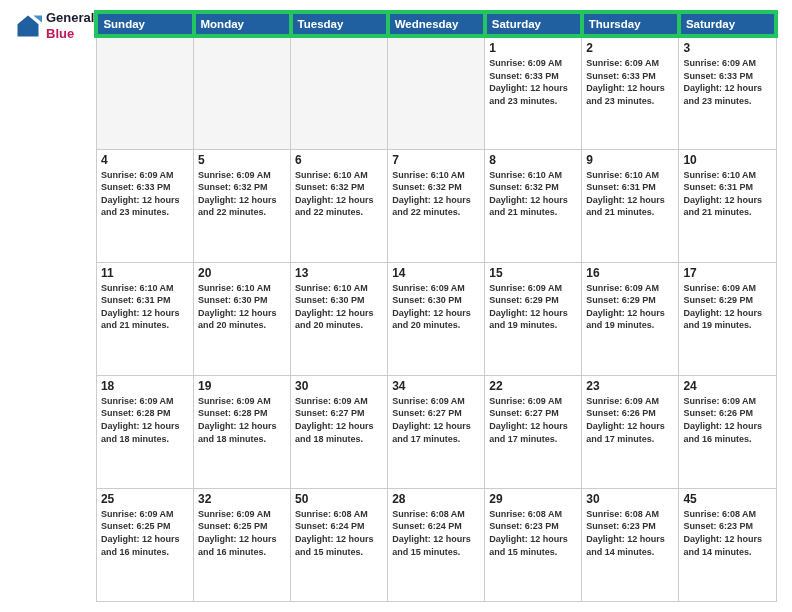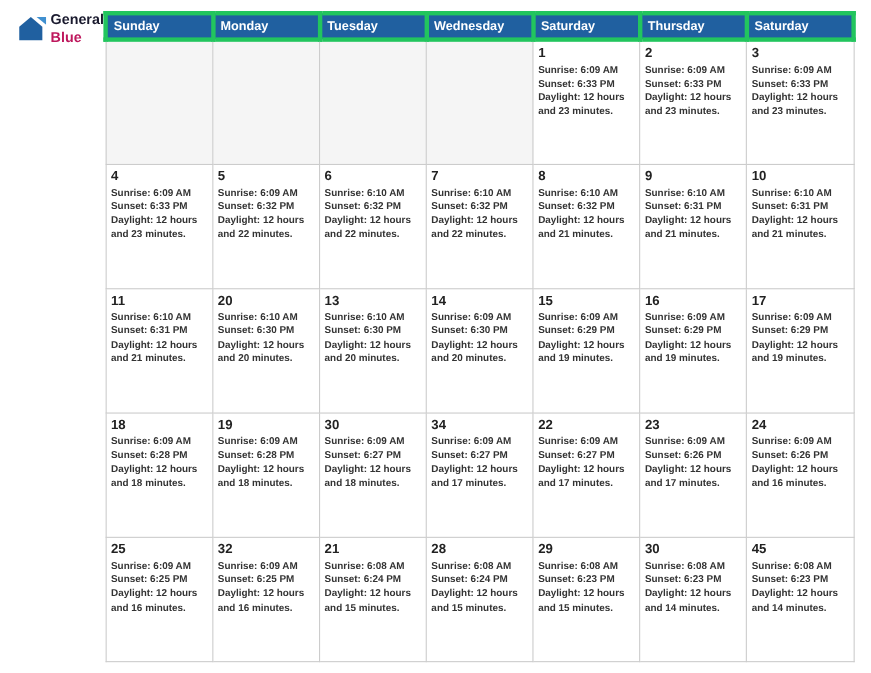--- a/index.html
+++ b/index.html
@@ -237,21 +237,21 @@
         <tr>
           <td>
             <span class="day-num">25</span>
             <div class="cell-text">Sunrise: 6:09 AM<br>Sunset: 6:25 PM<br>Daylight: 12 hours and 16 minutes.</div>
           </td>
           <td>
             <span class="day-num">32</span>
             <div class="cell-text">Sunrise: 6:09 AM<br>Sunset: 6:25 PM<br>Daylight: 12 hours and 16 minutes.</div>
           </td>
           <td>
-            <span class="day-num">21</span>
+            <span class="day-num">50</span>
             <div class="cell-text">Sunrise: 6:08 AM<br>Sunset: 6:24 PM<br>Daylight: 12 hours and 15 minutes.</div>
           </td>
           <td>
             <span class="day-num">28</span>
             <div class="cell-text">Sunrise: 6:08 AM<br>Sunset: 6:24 PM<br>Daylight: 12 hours and 15 minutes.</div>
           </td>
           <td>
             <span class="day-num">29</span>
             <div class="cell-text">Sunrise: 6:08 AM<br>Sunset: 6:23 PM<br>Daylight: 12 hours and 15 minutes.</div>
           </td>

